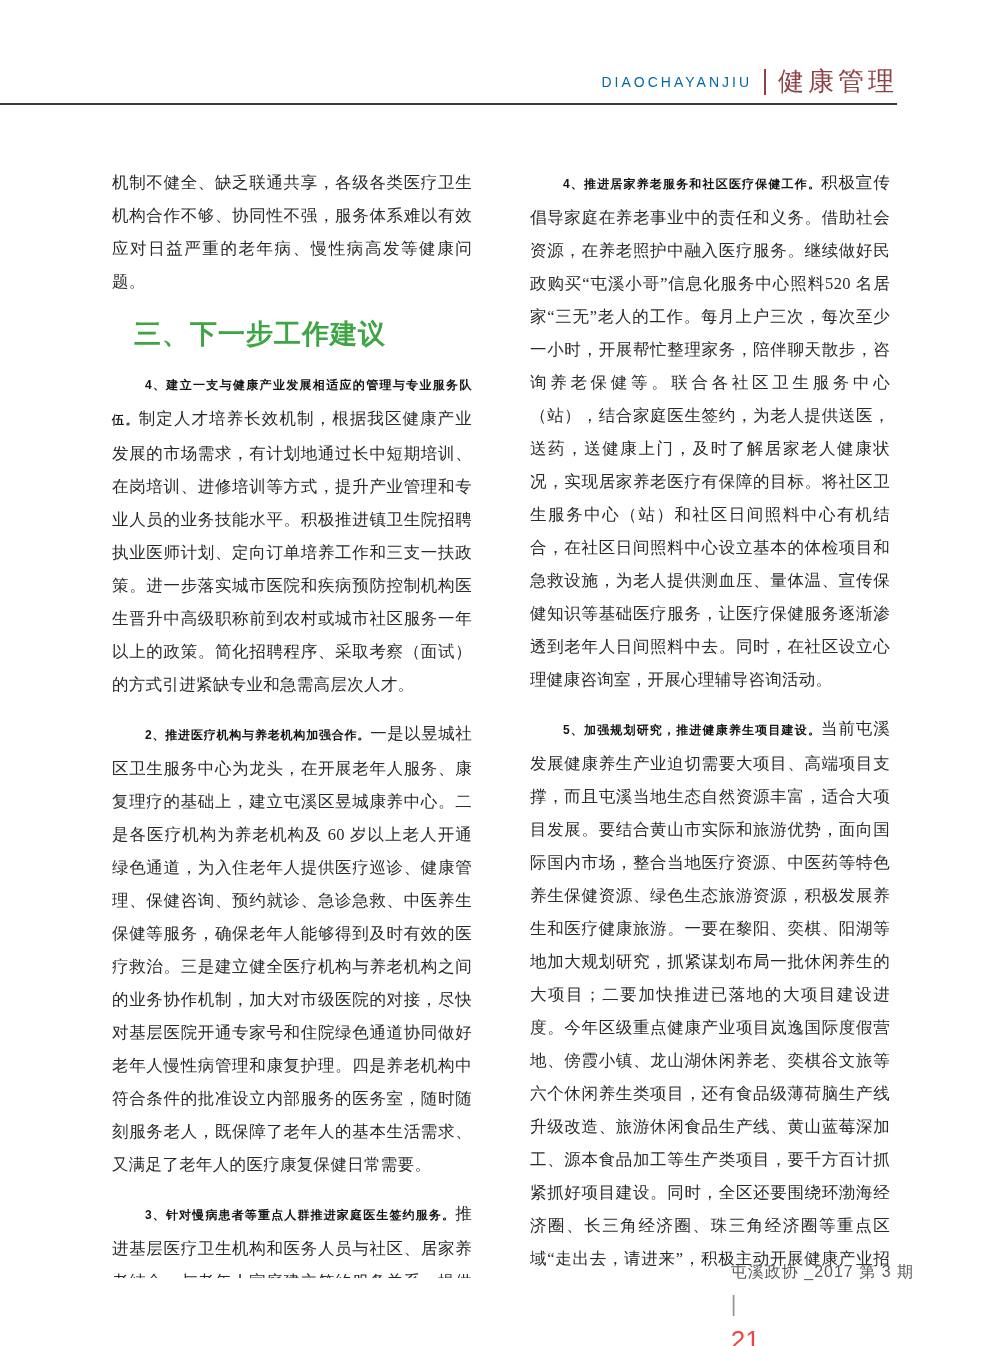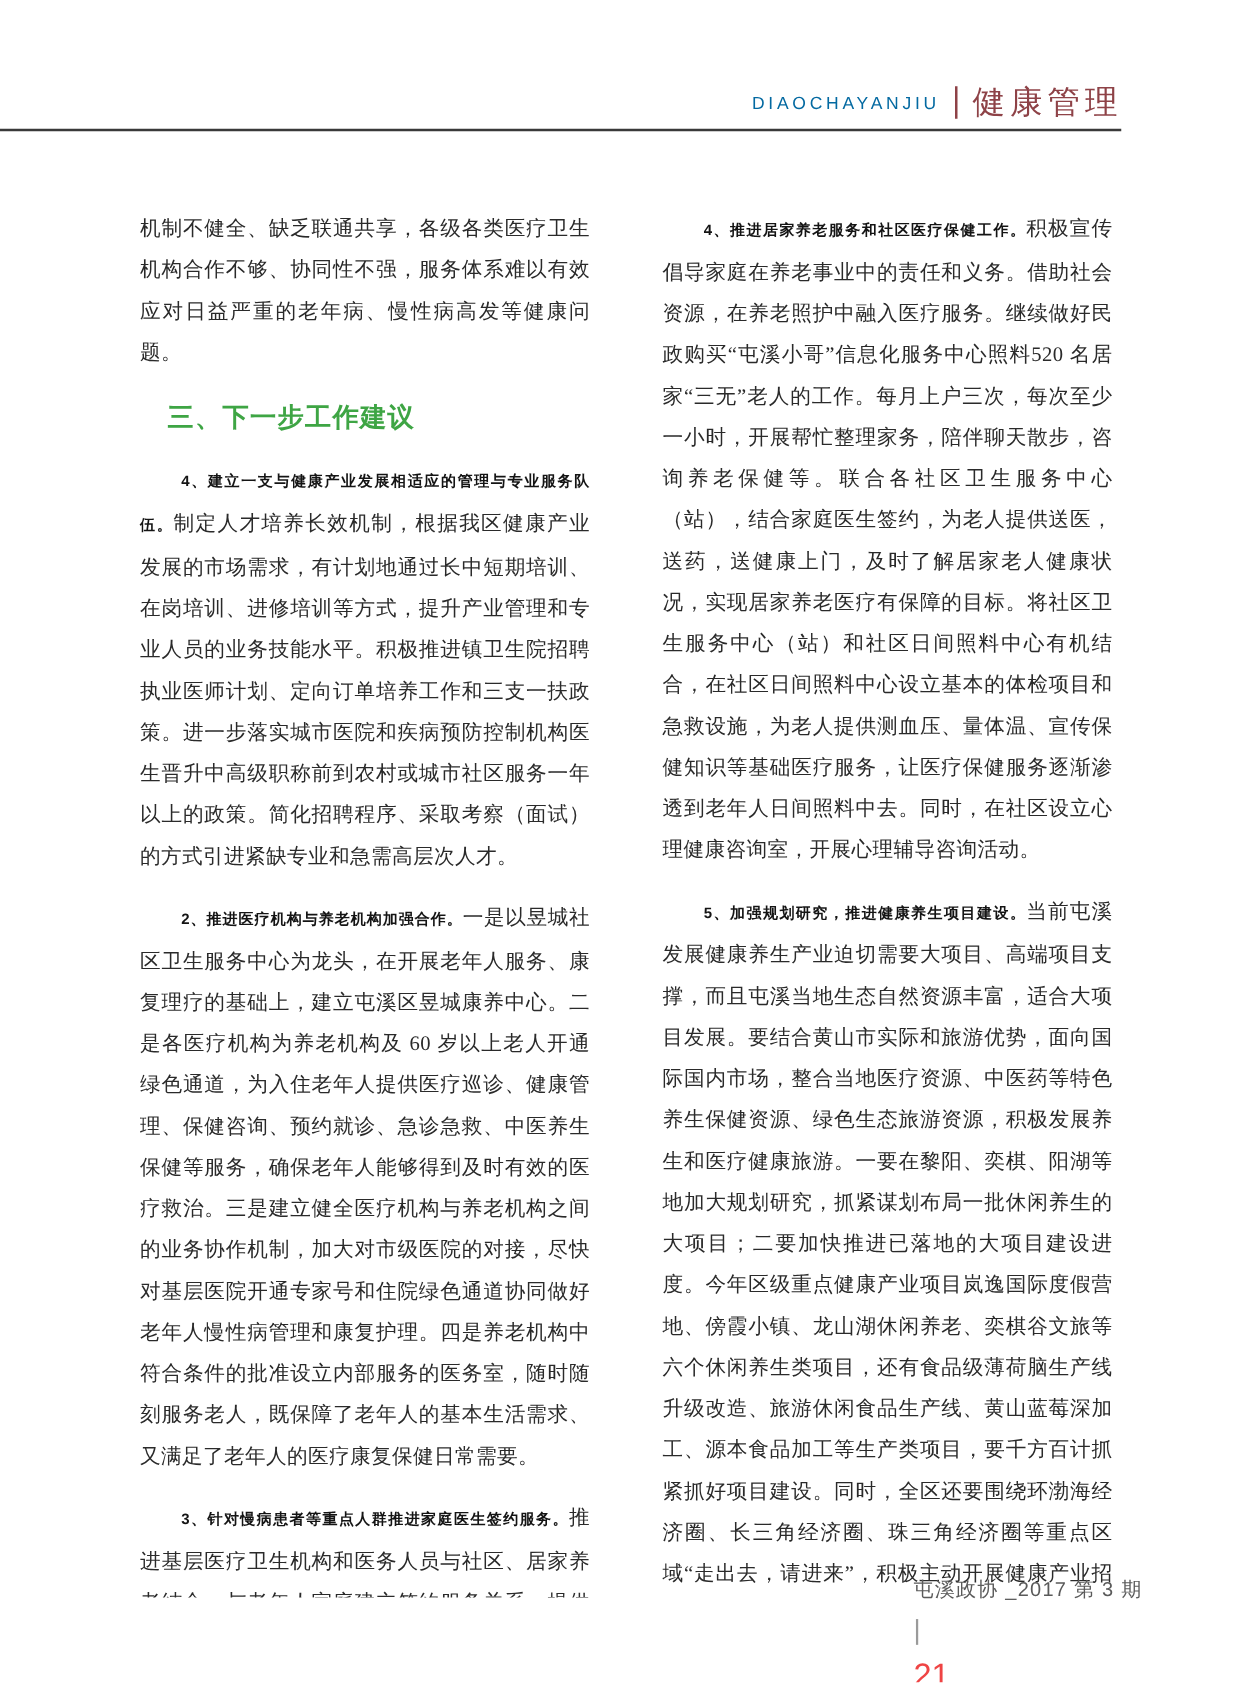--- a/index.html
+++ b/index.html
@@ -47,21 +47,21 @@
   .col p{margin:16px;}
   .cont{text-indent:0;}
   .para{text-indent:2em;}
   .lead{
     font-family:"Liberation Sans","DejaVu Sans",sans-serif;
     font-weight:700;color:#141414;
     font-size:12px;letter-spacing:0.6px;
   }
   .green-heading{
     font-family:"Liberation Sans","DejaVu Sans",sans-serif;
-    font-size:21px;font-weight:700;color:#3ea544;
+    font-size:27px;font-weight:700;color:#3ea544;
     letter-spacing:1px;
     margin:20px 0 16px 38px;
   }
   
   .page-footer{
     position:absolute;top:1262px;right:78px;
     display:flex;align-items:flex-start;gap:8px;flex-direction:column;
   }
   .journal{
     font-family:"Liberation Sans","DejaVu Sans",sans-serif;

